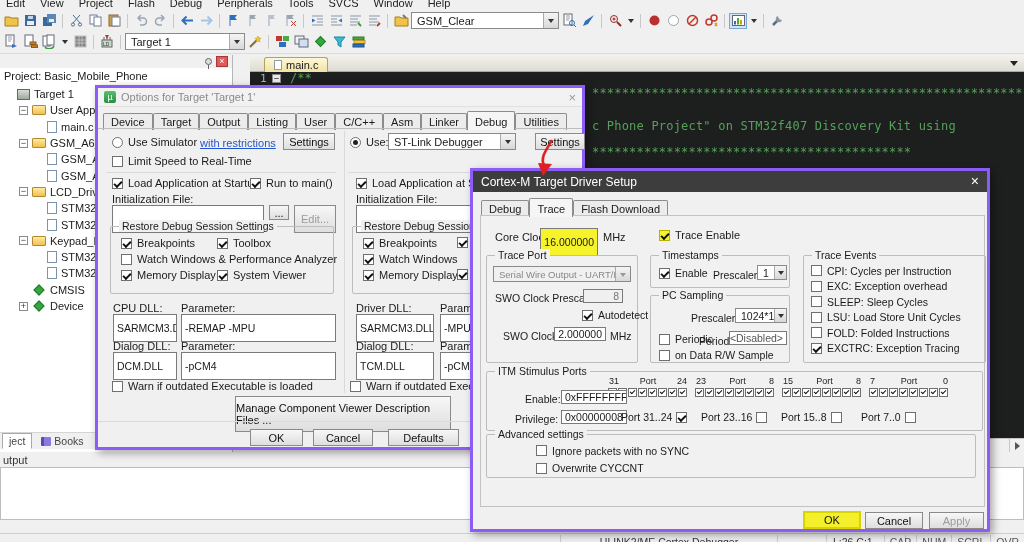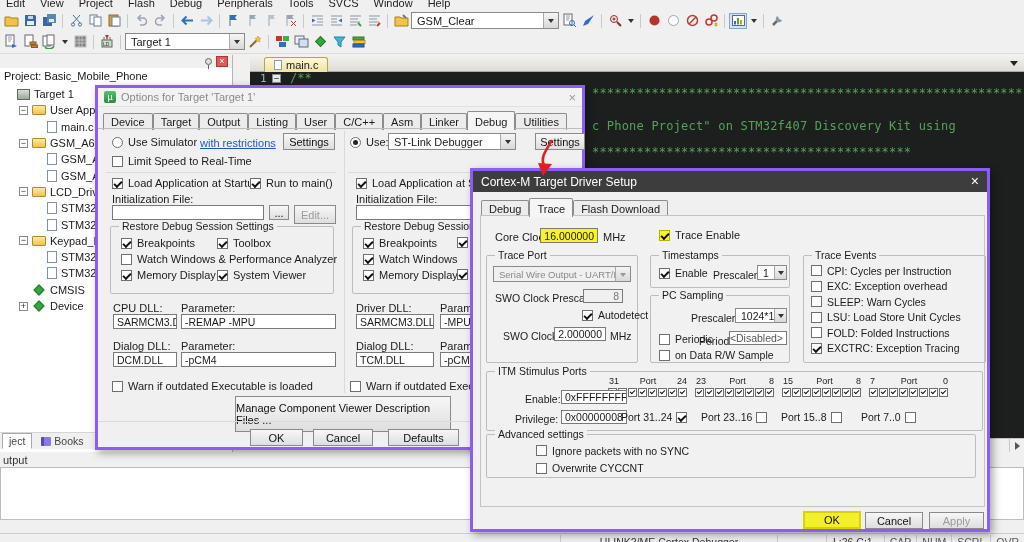--- a/index.html
+++ b/index.html
@@ -28,21 +28,21 @@
 .btn.hlok{background:#f3f02b;border:2px solid #d9d400}
 .cb{width:11px;height:11px;background:#fff;border:1px solid #6f6f6f;flex:none;position:relative;display:inline-block}
 .cb.checked::after{content:"";position:absolute;left:1px;top:2px;width:6px;height:3px;border-left:2px solid #111;border-bottom:2px solid #111;transform:rotate(-45deg)}
 .cb.hl{background:#f6f32a;border-color:#b7b200}
 .cb.small{width:9px;height:9px}
 .cb.small.checked::after{left:1px;top:1px;width:4px;height:2px;border-left-width:1.5px;border-bottom-width:1.5px}
 .radio{width:11px;height:11px;border:1px solid #6f6f6f;border-radius:50%;background:#fff;flex:none;position:relative;display:inline-block}
 .radio.sel::after{content:"";position:absolute;left:2px;top:2px;width:5px;height:5px;border-radius:50%;background:#222}
 .cbrow{position:absolute;display:flex;align-items:center;gap:5px;white-space:nowrap}
 .lbl{position:absolute;white-space:nowrap}
-.input{position:absolute;background:#fff;border:1px solid #7a7a7a;font-size:10.5px;display:flex;align-items:center;padding:0 3px;white-space:nowrap;overflow:hidden;height:15px}
+.input{position:absolute;background:#fff;border:1px solid #7a7a7a;font-size:10.5px;display:flex;align-items:center;padding:0 3px;white-space:nowrap;overflow:hidden;height:28px}
 .input.num{justify-content:flex-end}
 .input.dis{background:#f0f0f0;color:#777}
 .input.hl{background:#f6f32a}
 .group{position:absolute;border:1px solid #bdbdbd;border-radius:2px}
 .glabel{position:absolute;top:-7px;left:8px;background:#f0f0f0;padding:0 3px;white-space:nowrap;font-size:10.5px}
 .dlg2 .glabel{background:#f1f1f1}
 .tabrow{position:absolute;display:flex;align-items:flex-end}
 .wtab{border:1px solid #8c8c8c;border-bottom:none;padding:2px 7px;background:#ececec;border-radius:2px 2px 0 0;white-space:nowrap;position:relative;font-size:11px}
 .wtab.active{background:#f5f5f5;padding-top:4px;z-index:3}
 .vline{position:absolute;width:1px;background:#dadada}
@@ -589,21 +589,21 @@
       <span>Run to main()</span>
     </div>
     <div class="cbrow" style="left:258px;top:89px">
       <span class="cb checked"></span>
       <span>Load Application at Startup</span>
     </div>
     <span class="lbl" style="left:14px;top:105px">Initialization File:</span>
     <span class="lbl" style="left:258px;top:105px">Initialization File:</span>
     <span class="input" style="left:14px;top:117px;width:152px"></span>
     <span class="btn" style="left:171px;top:117px;width:20px;height:15px">...</span>
-    <span class="btn dis" style="left:196px;top:117px;width:42px;height:19px">Edit...</span>
+    <span class="btn dis" style="left:196px;top:117px;width:42px;height:28px">Edit...</span>
     <span class="input" style="left:258px;top:117px;width:222px"></span>
 
     <div class="group" style="left:12px;top:138px;width:224px;height:68px">
       <span class="glabel">Restore Debug Session Settings</span>
       <div class="cbrow" style="left:10px;top:10px">
           <span class="cb checked"></span>
           <span>Breakpoints</span>
         </div>
       <div class="cbrow" style="left:106px;top:10px">
           <span class="cb checked"></span>
@@ -752,21 +752,21 @@
         <div class="te-row">
           <span class="cb"></span>
           <span>CPI: Cycles per Instruction</span>
         </div>
         <div class="te-row">
           <span class="cb"></span>
           <span>EXC: Exception overhead</span>
         </div>
         <div class="te-row">
           <span class="cb"></span>
-          <span>SLEEP: Warn Cycles</span>
+          <span>SLEEP: Sleep Cycles</span>
         </div>
         <div class="te-row">
           <span class="cb"></span>
           <span>LSU: Load Store Unit Cycles</span>
         </div>
         <div class="te-row">
           <span class="cb"></span>
           <span>FOLD: Folded Instructions</span>
         </div>
         <div class="te-row">

